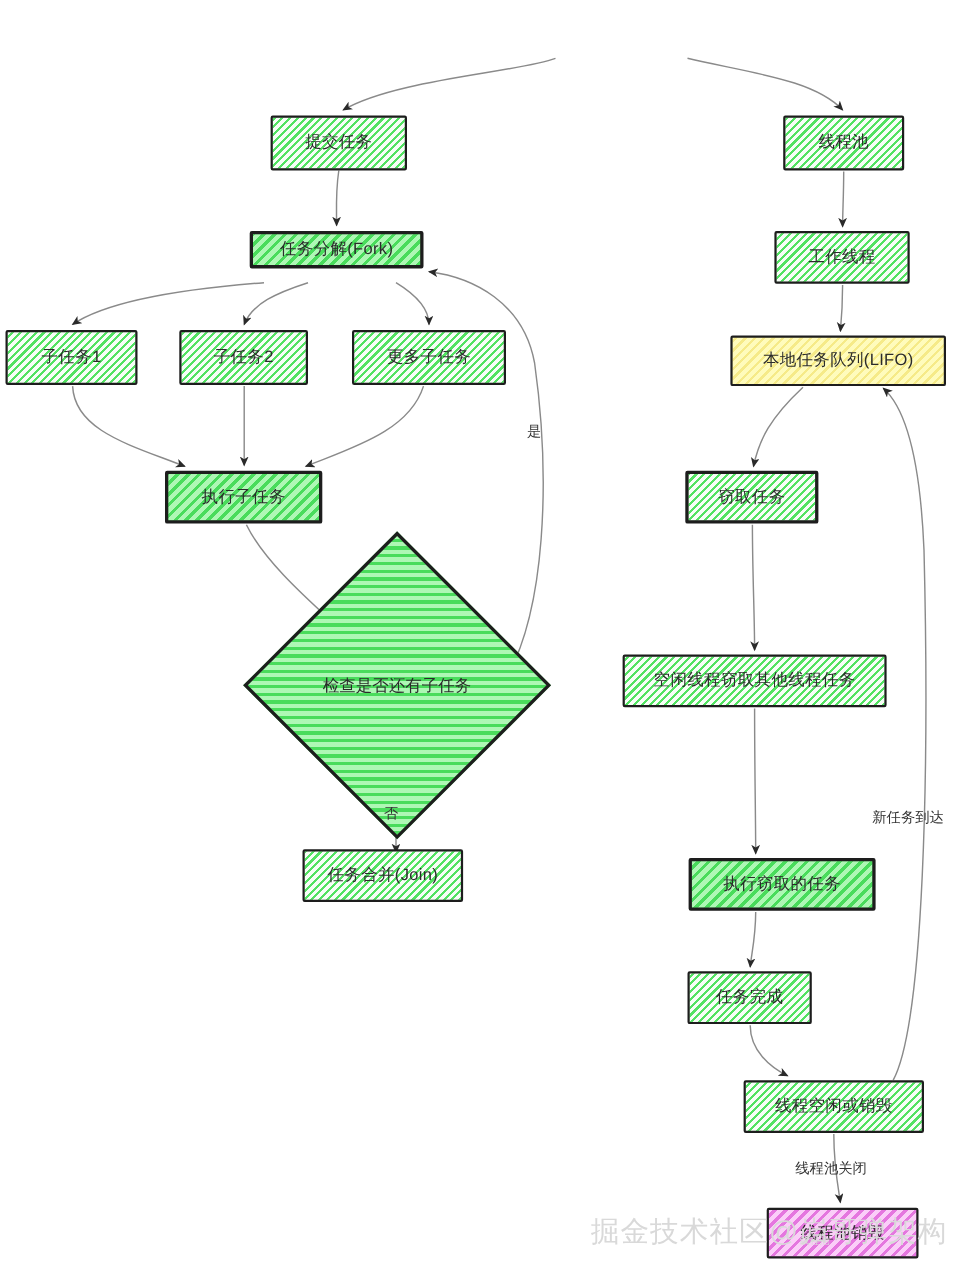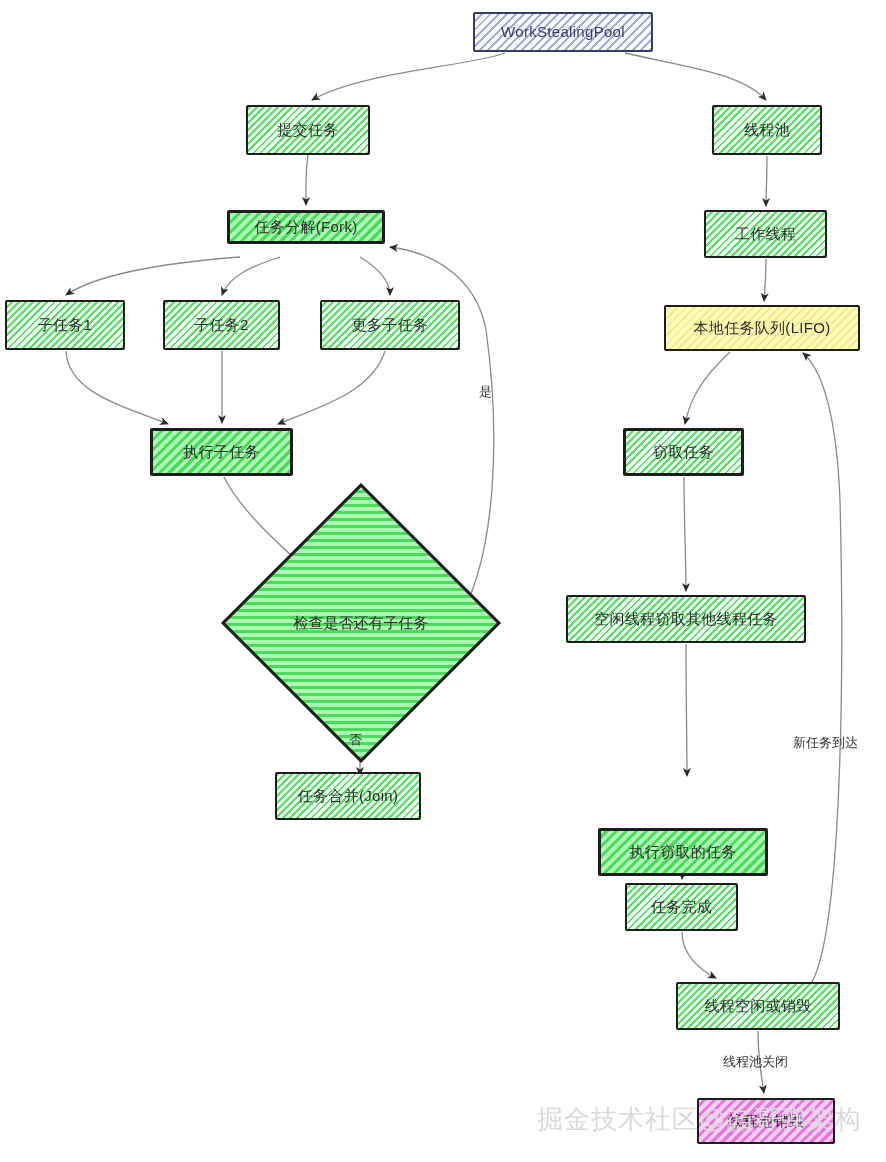--- a/index.html
+++ b/index.html
@@ -201,23 +201,20 @@
       <path d="M687,829 C687,852 683,868 682,879"></path>
 
       <path d="M682,932 C682,955 700,970 716,978"></path>
 
       <path d="M812,982 C840,930 845,700 840,500 C836,405 820,368 803,353"></path>
 
       <path d="M758,1031 C758,1060 762,1080 764,1093"></path>
     </g>
   </svg>
 
-  <div class="node fill-purple" style="left:473px; top:12px; width:180px; height:40px;">
-    <span class="label">WorkStealingPool</span>
-  </div>
 
   <div class="node fill-green" style="left:246px; top:105px; width:124px; height:50px;">
     <span class="label">提交任务</span>
   </div>
 
   <div class="node fill-green-solid thick-border" style="left:227px; top:210px; width:158px; height:34px;">
     <span class="label">任务分解(Fork)</span>
   </div>
 
   <div class="node fill-green" style="left:5px; top:300px; width:120px; height:50px;">
@@ -258,21 +255,21 @@
   </div>
 
   <div class="node fill-green thick-border" style="left:623px; top:428px; width:121px; height:48px;">
     <span class="label">窃取任务</span>
   </div>
 
   <div class="node fill-green" style="left:566px; top:595px; width:240px; height:48px;">
     <span class="label">空闲线程窃取其他线程任务</span>
   </div>
 
-  <div class="node fill-green-solid thick-border" style="left:598px; top:780px; width:170px; height:48px;margin-top:48px;">
+  <div class="node fill-green-solid thick-border" style="left:626px; top:780px; width:170px; height:48px;">
     <span class="label">执行窃取的任务</span>
   </div>
 
   <div class="node fill-green" style="left:625px; top:883px; width:113px; height:48px;">
     <span class="label">任务完成</span>
   </div>
 
   <div class="node fill-green" style="left:676px; top:982px; width:164px; height:48px;">
     <span class="label">线程空闲或销毁</span>
   </div>

